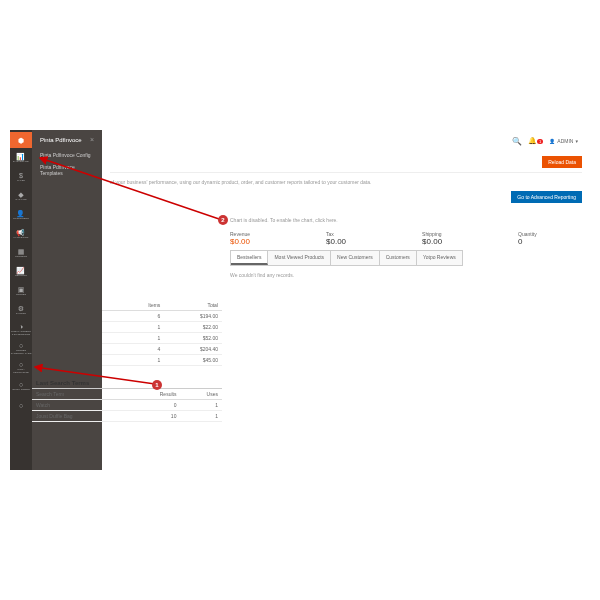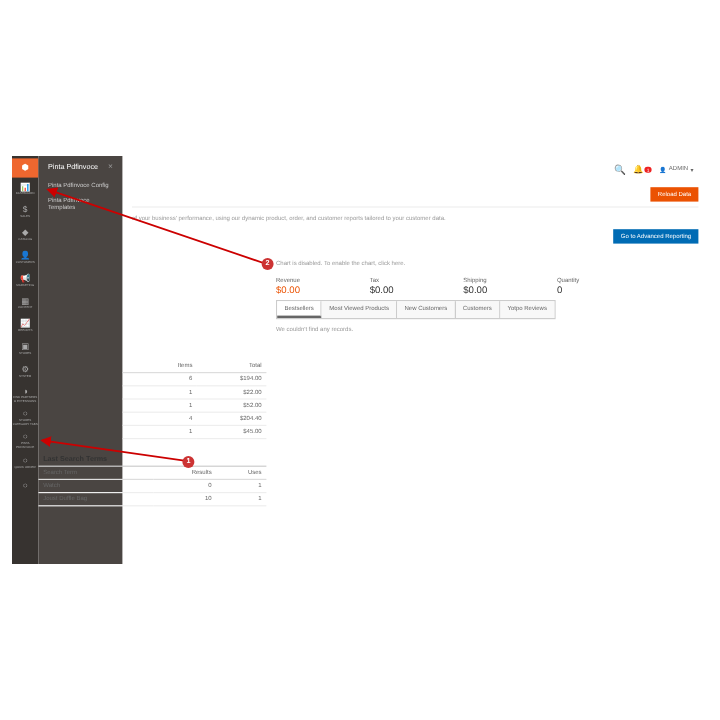--- a/index.html
+++ b/index.html
@@ -18,21 +18,21 @@
 .topbar{height:22px;display:flex;justify-content:flex-end;align-items:center;gap:6px;padding-right:4px}
 .search-ic{font-size:8px;color:#666}
 .notif{position:relative}
 .notif-badge{background:#e22;color:#fff;font-size:4px;padding:0 2px;border-radius:6px}
 .admin-drop{font-size:5px;color:#666;display:flex;align-items:center;gap:2px}
 .btn-orange{background:#eb5202;color:#fff;border:none;padding:3px 6px;font-size:5px;cursor:pointer;float:right;margin:4px 0}
 .desc-row{clear:both;font-size:5px;color:#999;padding:6px 0;border-top:1px solid #eee}
 .adv-btn{background:#006bb4;color:#fff;border:none;padding:3px 6px;font-size:5px;cursor:pointer;float:right;margin-bottom:6px}
 .chart-area{clear:both;padding:8px 0 4px 120px}
 .chart-note{font-size:5px;color:#999;margin-bottom:8px}
-.metrics{display:flex;gap:58px;margin-bottom:4px}
+.metrics{display:flex;gap:76px;margin-bottom:4px}
 .metric{display:flex;flex-direction:column}
 .metric-label{font-size:5px;color:#666}
 .metric-val{font-size:8px;color:#333}
 .metric-val.rev{color:#eb5202}
 .tabs{display:flex;border:1px solid #ccc;width:fit-content}
 .tab{padding:3px 6px;font-size:5px;color:#666;border-right:1px solid #ccc;background:#f8f8f8;cursor:pointer}
 .tab:last-child{border-right:none}
 .tab.active{border-bottom:2px solid #666;background:#fff}
 .tab-content{font-size:5px;color:#999;padding:6px 0}
 .grid-section{position:absolute;left:0;top:170px;width:120px}

